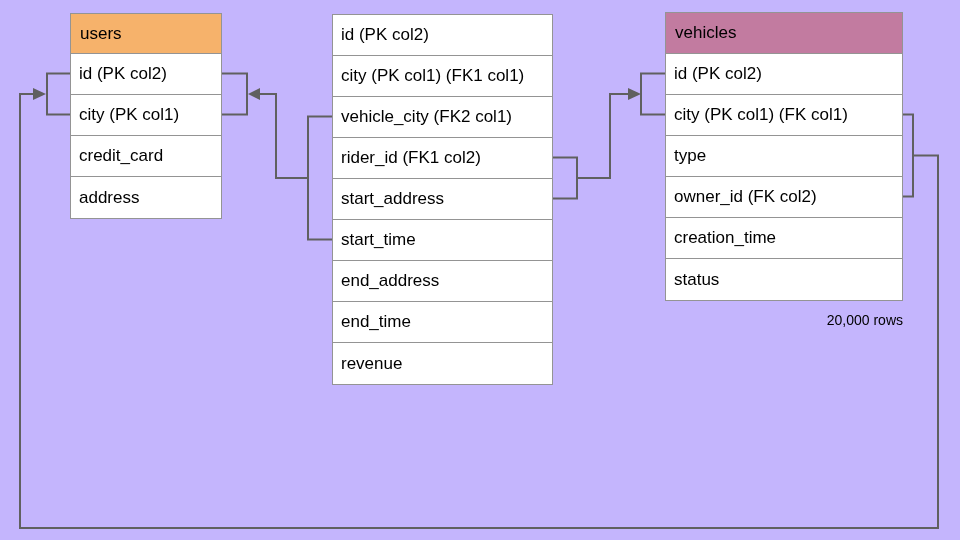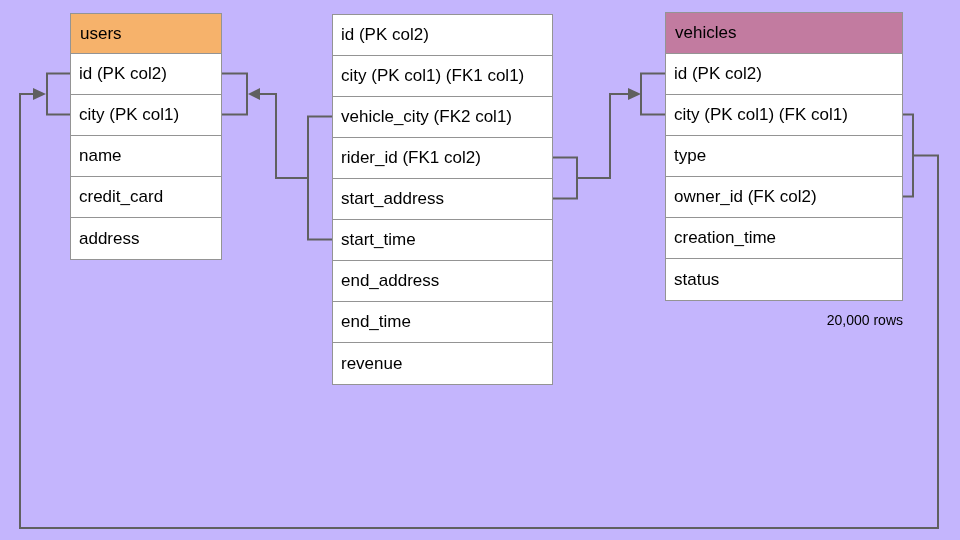--- a/index.html
+++ b/index.html
@@ -91,21 +91,20 @@
         <polyline points="70,73.5 47,73.5 47,114.5 70,114.5"></polyline>
         <polygon class="arrowhead" points="46,94 33,88 33,100"></polygon>
       </g>
     </svg>
   <div id="tables">
       <div class="db-table" style="left: 70px; top: 13px; width: 152px;">
         <div class="db-box">
           <div class="db-header" style="background: rgb(246, 178, 107); height: 40px;">users</div>
           <div class="db-row" style="height: 41px;">id (PK col2)</div>
           <div class="db-row" style="height: 41px;">city (PK col1)</div>
-          <div class="db-row" style="height: 41px;">name</div>
           <div class="db-row" style="height: 41px;">credit_card</div>
           <div class="db-row" style="height: 41px;">address</div>
         </div>
       </div>
       <div class="db-table" style="left: 332px; top: 14px; width: 221px;">
         <div class="db-box">
           <div class="db-row" style="height: 41px;">id (PK col2)</div>
           <div class="db-row" style="height: 41px;">city (PK col1) (FK1 col1)</div>
           <div class="db-row" style="height: 41px;">vehicle_city (FK2 col1)</div>
           <div class="db-row" style="height: 41px;">rider_id (FK1 col2)</div>

